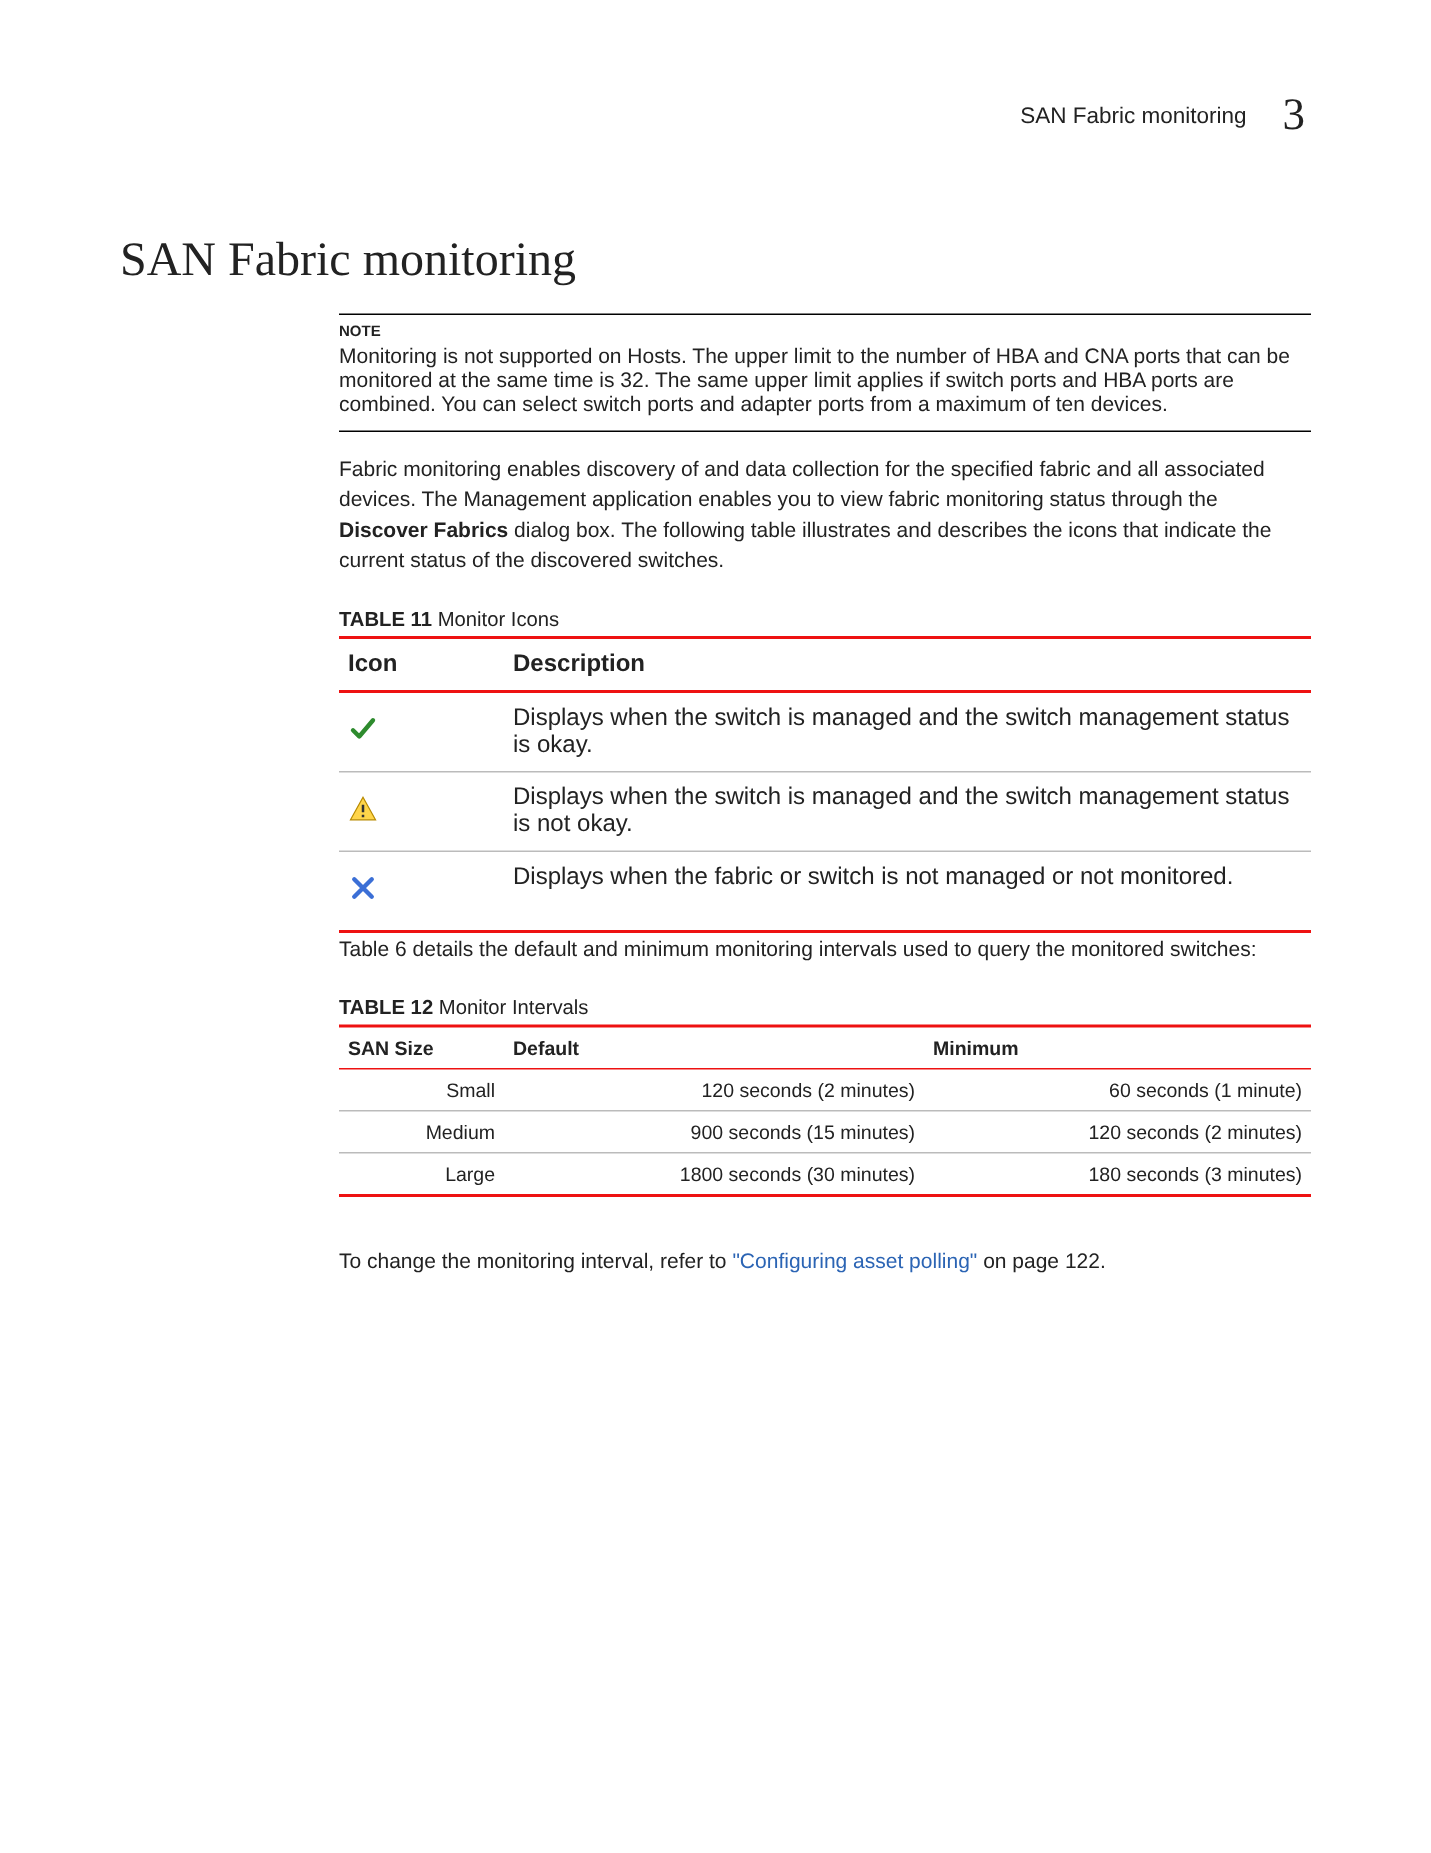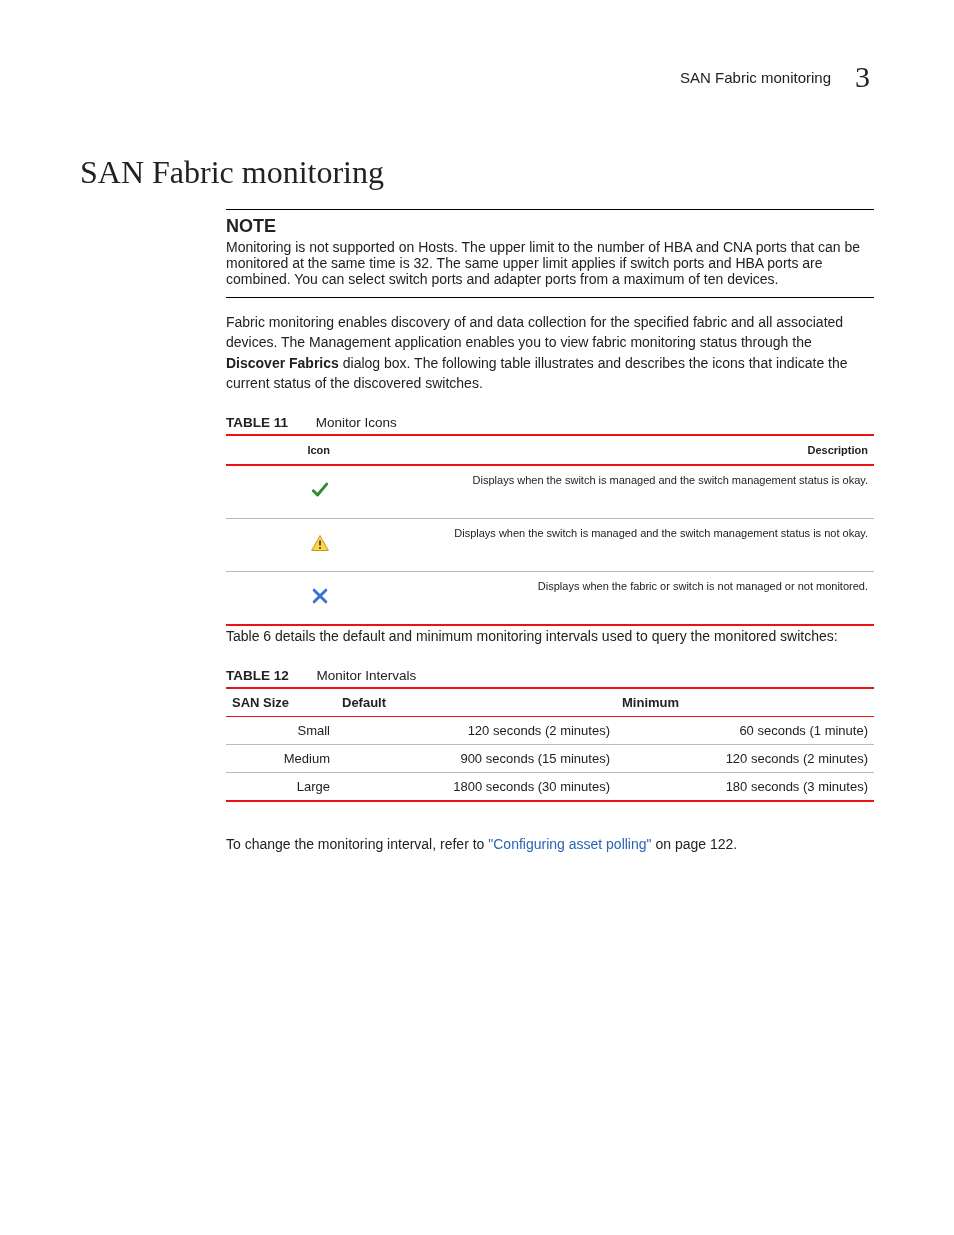--- a/index.html
+++ b/index.html
@@ -44,41 +44,41 @@
   }
   .note-block {
     border-top: 1px solid #000;
     border-bottom: 1px solid #000;
     padding: 6px 0 10px 0;
     margin-bottom: 14px;
   }
   .note-label {
     font-family: Arial, Helvetica, sans-serif;
     font-weight: bold;
-    font-size: 18px;
+    font-size: 10px;
     display: block;
     margin-bottom: 2px;
   }
   p { margin: 0 0 12px 0; line-height: 1.45; }
   .strong { font-weight: bold; }
   .table-caption {
     font-family: Arial, Helvetica, sans-serif;
     font-size: 13.5px;
     margin: 22px 0 4px 0;
   }
-  .table-caption strong { font-weight: bold; margin-right: 24px; }
+  .table-caption strong { font-weight: bold; }
   table {
     border-collapse: collapse;
     width: 100%;
   }
   table.icon-table th, table.icon-table td {
-    text-align: right;
+    text-align: left;
     vertical-align: top;
     padding: 8px 6px;
-    font-size: 11px;
+    font-size: 16px;
   }
   table.icon-table thead th {
     border-top: 2px solid #e11;
     border-bottom: 2px solid #e11;
     font-family: Arial, Helvetica, sans-serif;
     font-weight: bold;
   }
   table.icon-table tbody td {
     border-top: 1px solid #bbb;
   }

